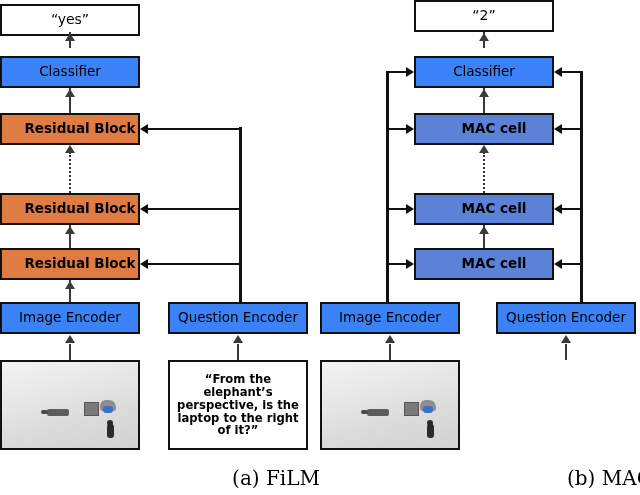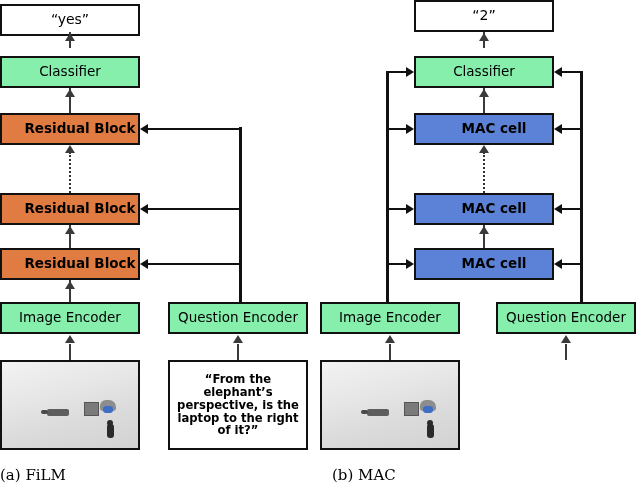--- a/index.html
+++ b/index.html
@@ -6,21 +6,21 @@
   body{width:640px;height:495px;position:relative;overflow:hidden;
        font-family:"DejaVu Sans", sans-serif;color:#000;}
   .panel{position:absolute;top:0;left:0;width:320px;height:495px;}
   #panel-mac{left:320px;}
 
   .box{position:absolute;box-sizing:border-box;border:2px solid #111;
        display:flex;align-items:center;justify-content:center;
        text-align:center;background:#fff;}
   .box span{display:block;line-height:1.12;}
 
-  .grey{background:#86efac;}
+  .grey{background:#3b82f6;}
   .orange{background:#e07b42;}
   .blue{background:#5b82d6;}
 
   .lbl-plain{font-size:13.5px;font-weight:400;}
   .lbl-bold{font-size:13.5px;font-weight:700;padding-left:20px;}
   .answer{font-size:14px;font-weight:400;}
   .qtext{font-size:11.6px;font-weight:600;padding:12px 5px;line-height:1.30;}
 
   
   .vline{position:absolute;background:#3a3a3a;width:2px;}
@@ -48,21 +48,21 @@
                background:#4a4a4a;border-radius:2px;}
   .o-laptop{width:13px;height:12px;background:#7a7a7a;border:1px solid #555;}
   .o-eleph{width:16px;height:11px;background:#8d8d8d;border-radius:6px 7px 3px 3px;}
   .o-eleph:after{content:"";position:absolute;left:3px;top:6px;width:10px;height:7px;
                  background:#3f6fc4;border-radius:3px;}
   .o-person{width:7px;height:14px;background:#2a2a2a;border-radius:3px;}
   .o-person:before{content:"";position:absolute;left:0px;top:-4px;width:6px;height:6px;
                    background:#2a2a2a;border-radius:50%;}
 
   .caption{position:absolute;font-family:"DejaVu Serif", serif;
-           font-size:15px;text-align:left;width:100%;}
+           font-size:20px;text-align:right;width:100%;}
 </style>
 </head>
 <body>
 
 <div class="panel" id="panel-film">
 
   <div class="box answer" style="left:0px;top:4px;width:140px;height:32px;">
     <span>“yes”</span>
   </div>
 

